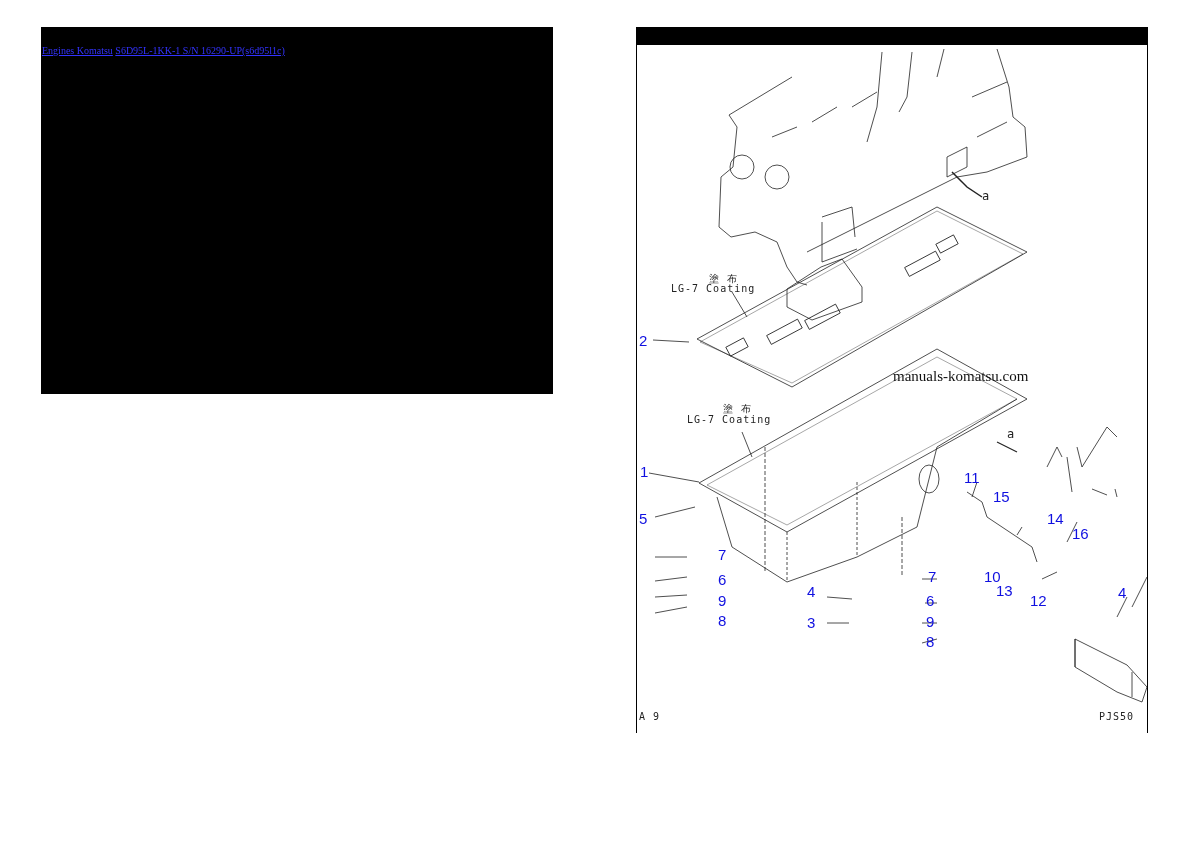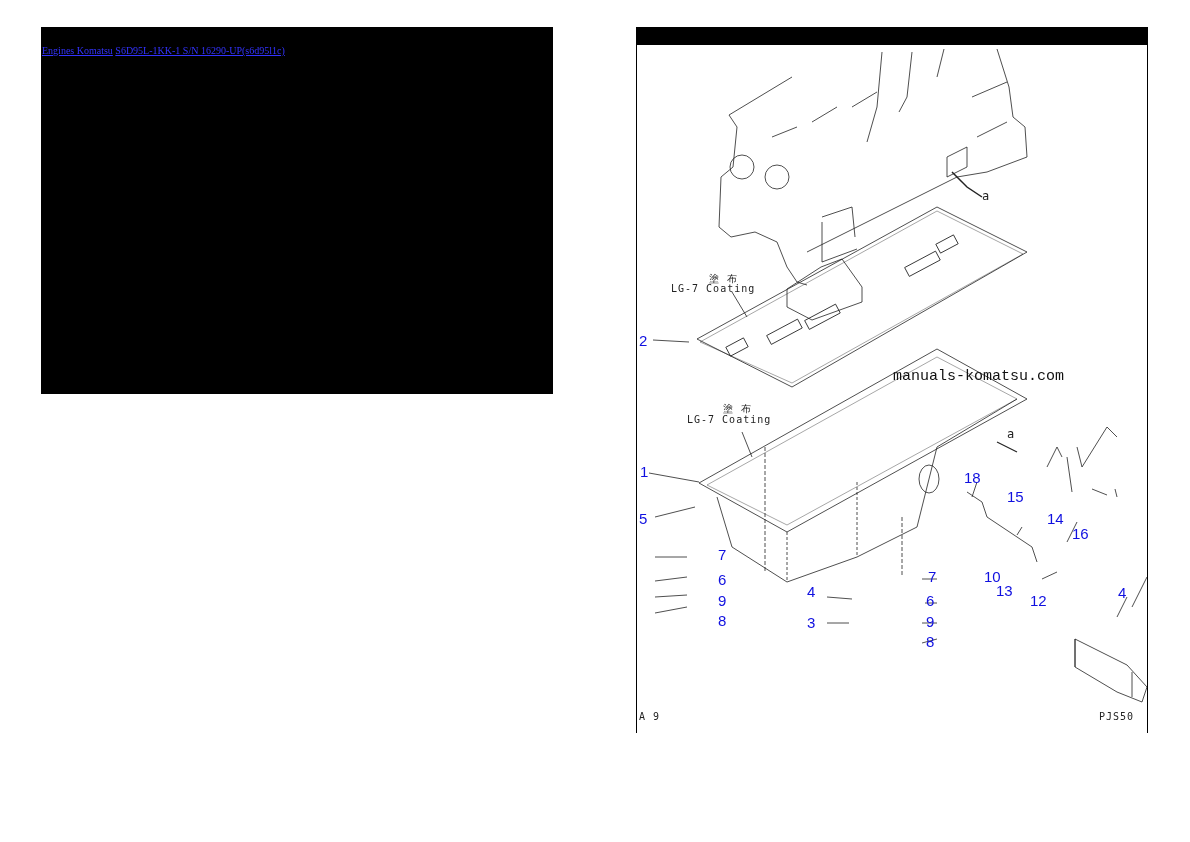--- a/index.html
+++ b/index.html
@@ -4,21 +4,21 @@
 <style>
   html, body { margin: 0; padding: 0; background: #ffffff; }
   body { width: 1190px; height: 842px; position: relative; overflow: hidden; font-family: "Liberation Serif", serif; }
   .left-panel { position: absolute; left: 41px; top: 27px; width: 512px; height: 367px; background: #000000; }
   .breadcrumb { position: absolute; left: 1px; top: 18px; font-size: 10px; white-space: nowrap; }
   .breadcrumb a { color: #3333ff; text-decoration: underline; font-family: "Liberation Serif", serif; cursor: pointer; }
   .diagram { position: absolute; left: 636px; top: 27px; width: 512px; height: 706px; background: #ffffff; border-left: 1px solid #000; border-right: 1px solid #000; box-sizing: border-box; overflow: hidden; }
   .diagram-header { position: absolute; left: 0; top: 0; width: 100%; height: 18px; background: #000; }
   .diagram svg.art { position: absolute; left: 0; top: 0; }
   .callout { position: absolute; color: #1010e0; font-family: "Liberation Sans", sans-serif; font-size: 15px; line-height: 1; }
-  .watermark { position: absolute; left: 256px; top: 341px; font-family: Liberation Mono, monospace; font-size: 15px; color: #111; white-space: nowrap; }
+  .watermark { position: absolute; left: 256px; top: 341px; font-family: Liberation Serif, serif; font-size: 15px; color: #111; white-space: nowrap; }
   .small-label { position: absolute; font-family: "DejaVu Sans Mono", monospace; font-size: 10px; color: #222; white-space: nowrap; letter-spacing: 1px; }
 </style>
 </head>
 <body>
 
 <div class="left-panel">
   <div class="breadcrumb">
     <a>Engines Komatsu</a>
     <a>S6D95L-1KK-1 S/N 16290-UP(s6d95l1c)</a>
   </div>
@@ -85,22 +85,22 @@
   <span class="callout" style="left:81px;top:520px;">7</span>
   <span class="callout" style="left:81px;top:545px;">6</span>
   <span class="callout" style="left:81px;top:566px;">9</span>
   <span class="callout" style="left:81px;top:586px;">8</span>
   <span class="callout" style="left:170px;top:557px;">4</span>
   <span class="callout" style="left:170px;top:588px;">3</span>
   <span class="callout" style="left:291px;top:542px;">7</span>
   <span class="callout" style="left:289px;top:566px;">6</span>
   <span class="callout" style="left:289px;top:587px;">9</span>
   <span class="callout" style="left:289px;top:607px;">8</span>
-  <span class="callout" style="left:327px;top:443px;">18</span>
-  <span class="callout" style="left:370px;top:462px;">15</span>
+  <span class="callout" style="left:327px;top:443px;">11</span>
+  <span class="callout" style="left:356px;top:462px;">15</span>
   <span class="callout" style="left:410px;top:484px;">14</span>
   <span class="callout" style="left:435px;top:499px;">16</span>
   <span class="callout" style="left:347px;top:542px;">10</span>
   <span class="callout" style="left:359px;top:556px;">13</span>
   <span class="callout" style="left:393px;top:566px;">12</span>
   <span class="callout" style="left:481px;top:558px;">4</span>
 
   <div class="small-label" style="left:2px;top:684px;">A 9</div>
   <div class="small-label" style="left:462px;top:684px;">PJS50</div>
 </div>

